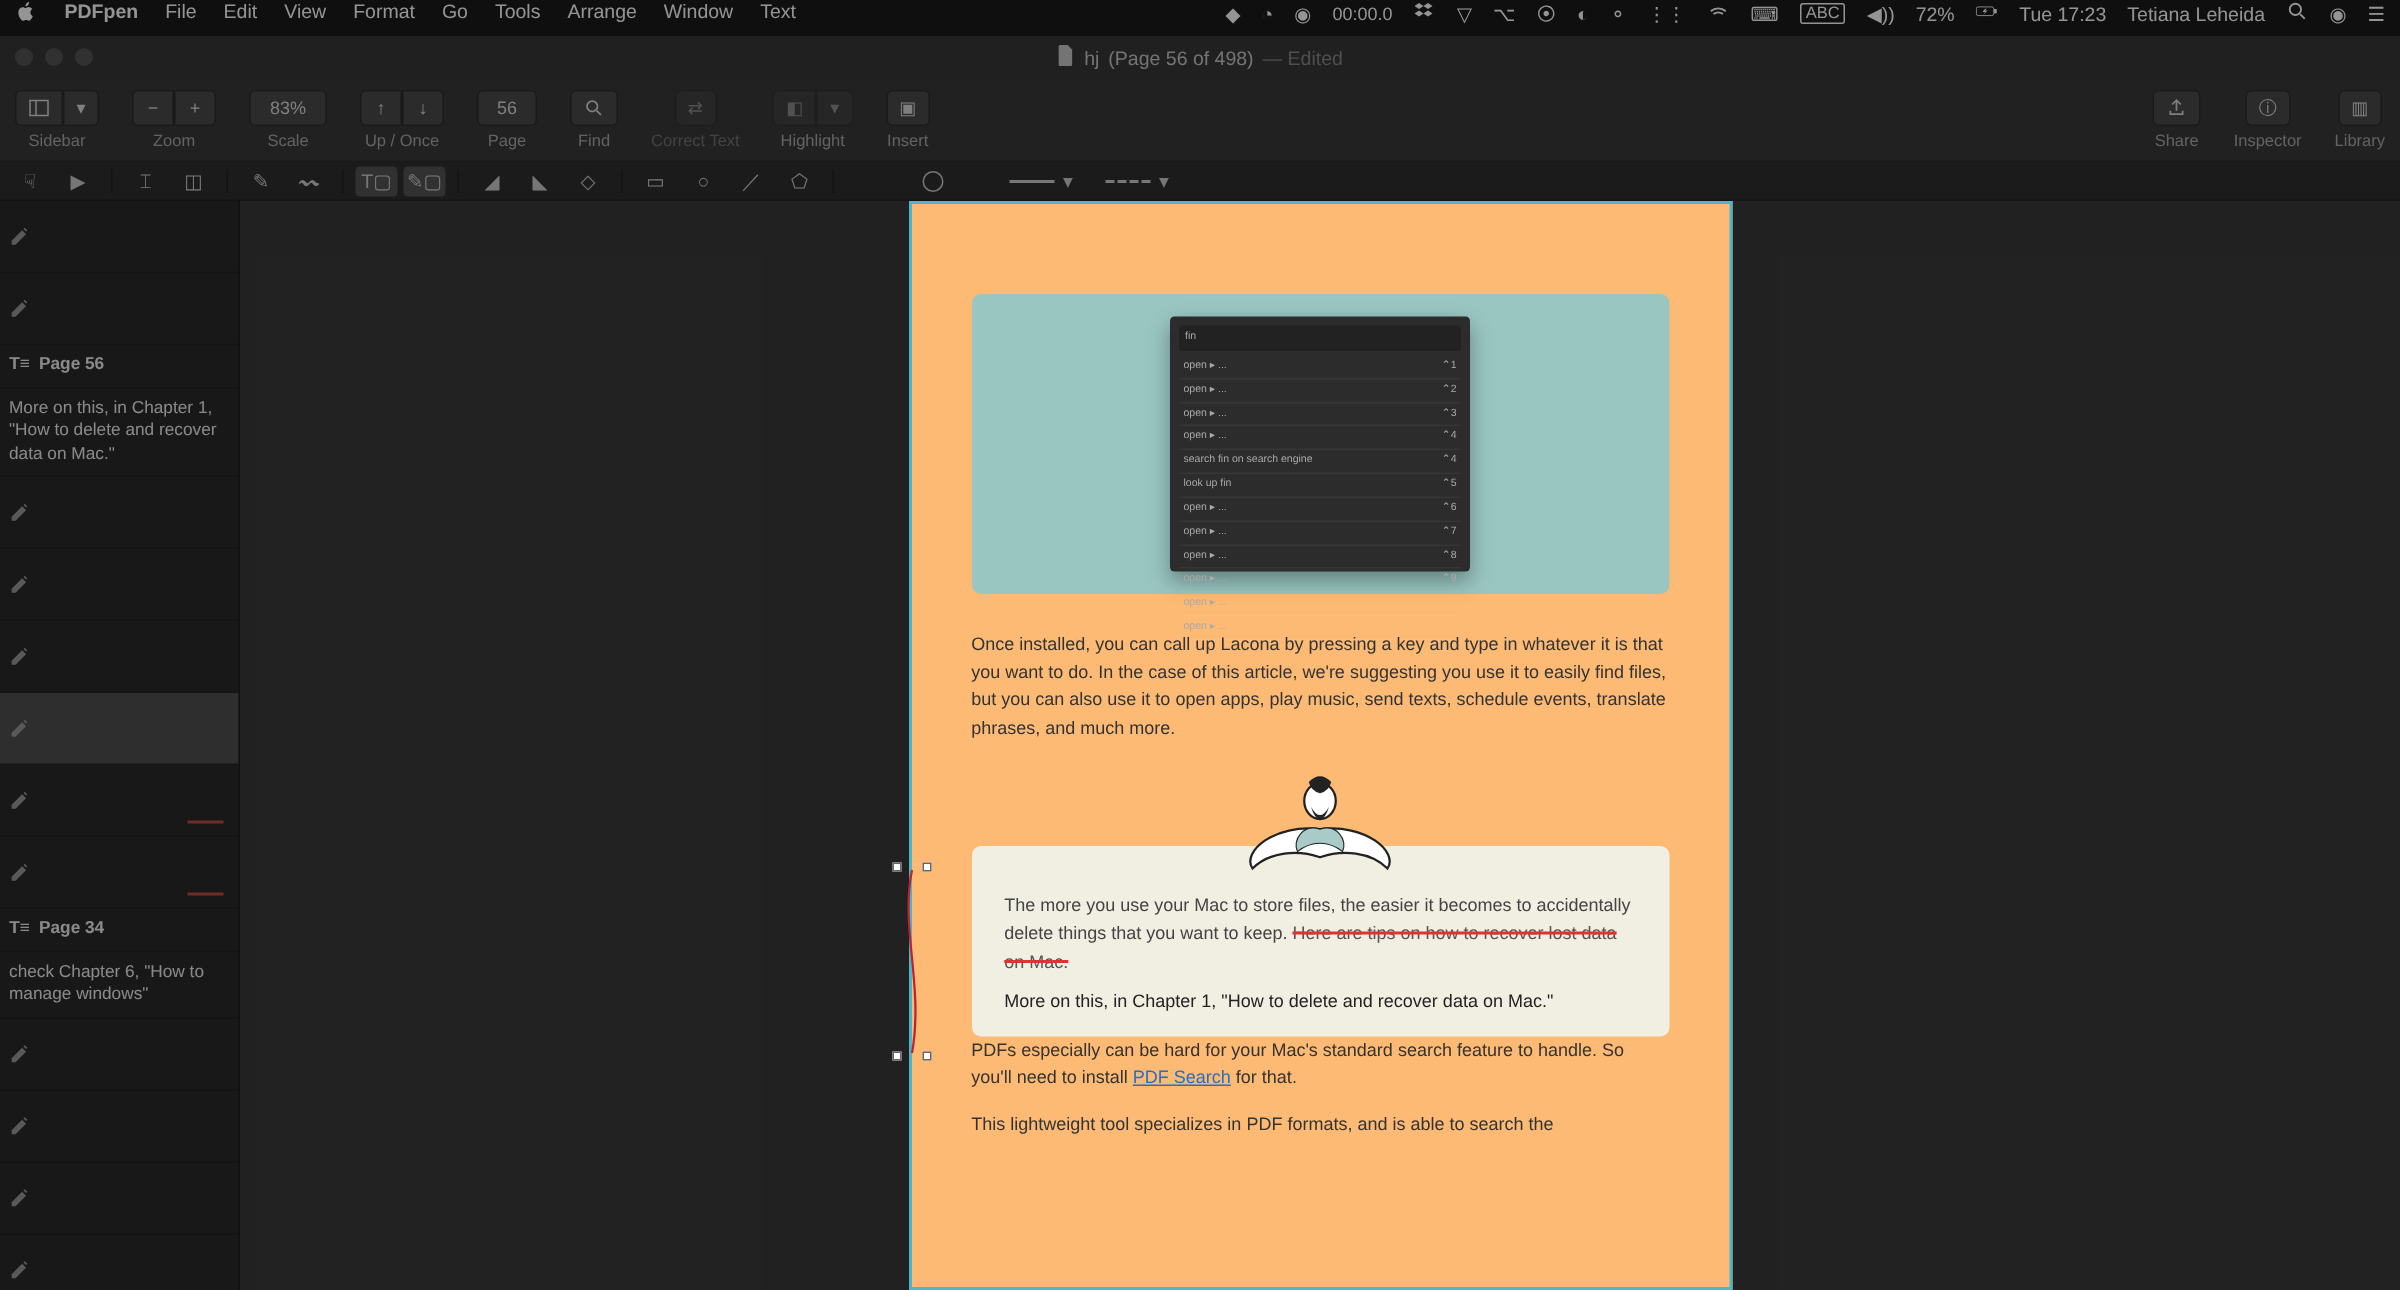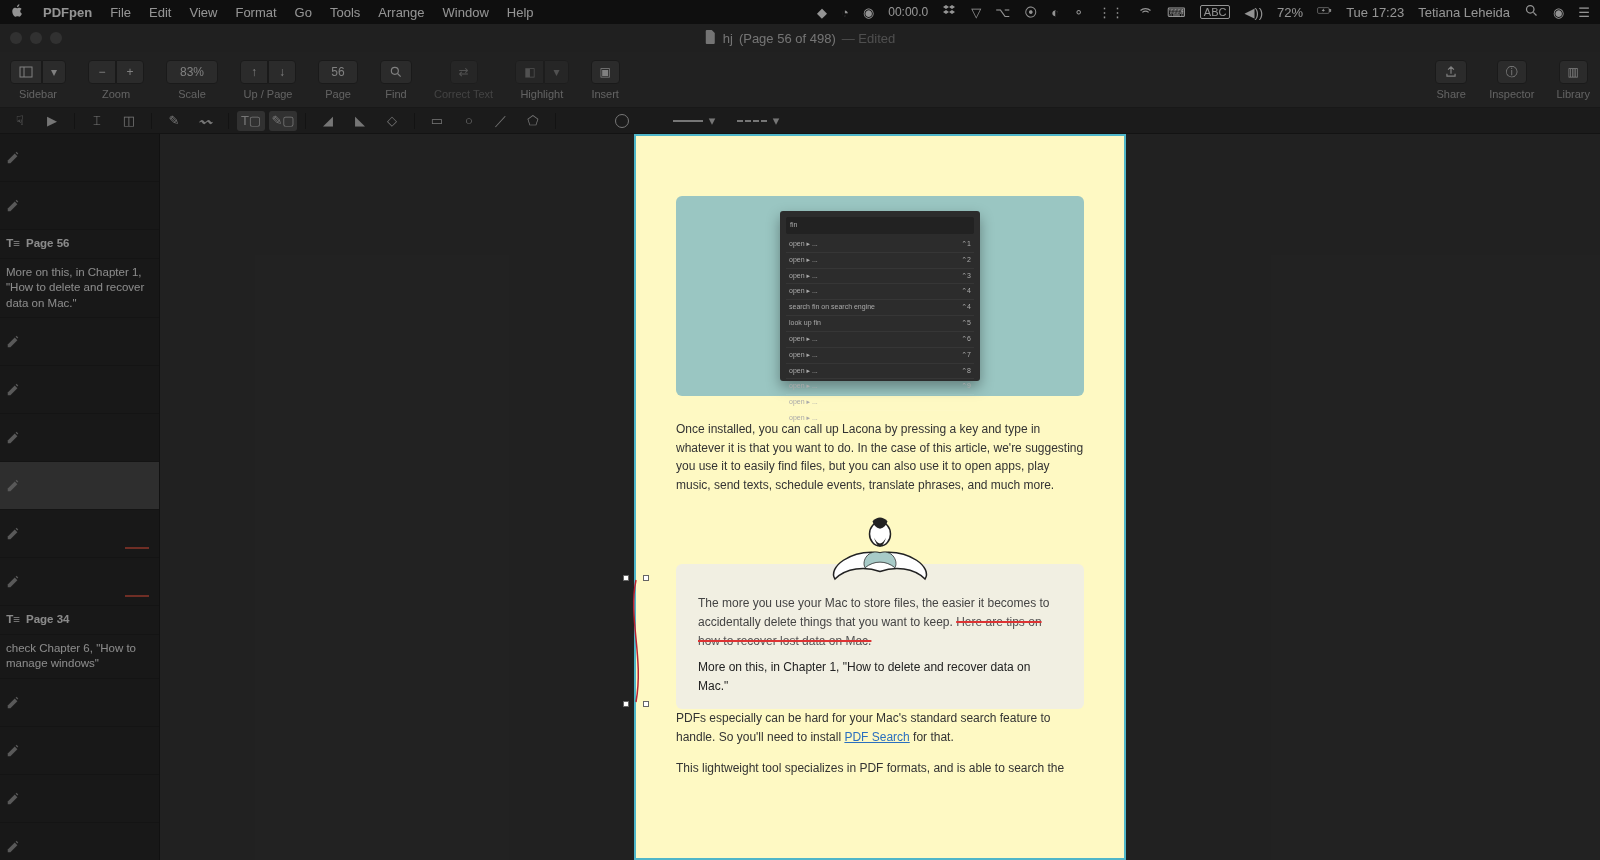--- a/index.html
+++ b/index.html
@@ -18,21 +18,21 @@
   background: rgba(0,0,0,0.42);
   pointer-events: none;
   z-index: 50;
 }
 
 
 .menubar {
   height: 24px;
   background: #1a1a1a;
   display: flex;
-  align-items: center;
+  align-items: flex-start;
   padding: 0 10px;
   color: #fff;
   font-size: 13px;
   gap: 18px;
 }
 .menubar .app-name { font-weight: 700; }
 .menubar .spacer { flex: 1; }
 .menubar .right { display: flex; align-items: center; gap: 14px; font-size: 13px; }
 .menubar .right .sm { font-size: 12px; }
 .menubar svg { width: 15px; height: 15px; }
@@ -123,22 +123,22 @@
 .note-icon { width:14px; height:14px; display:inline-flex; align-items:center; justify-content:center; }
 
 
 .canvas {
   flex: 1;
   background: #3a3a3a;
   display:flex; justify-content:center;
   overflow: hidden;
 }
 .page {
-  width: 492px;
-  background: #fef9c3;
+  width: 549px;
+  background: #fdba74;
   margin-top: 0;
   border: 2px solid #4fb6c9;
   border-top: 2px solid #4fb6c9;
   padding: 60px 40px 20px 40px;
   color: #333;
   font-size: 12px;
   line-height: 1.55;
   position:relative;
   z-index: 100; 
 }
@@ -208,21 +208,21 @@
       </svg></span>
   <span class="app-name">PDFpen</span>
   <span>File</span>
   <span>Edit</span>
   <span>View</span>
   <span>Format</span>
   <span>Go</span>
   <span>Tools</span>
   <span>Arrange</span>
   <span>Window</span>
-  <span>Help</span>
+  <span>Text</span>
   <div class="spacer"></div>
   <div class="right">
     <span>◆</span>
     <span>◔</span>
     <span>◉</span>
     <span class="sm">00:00.0</span>
     <span><svg viewBox="0 0 24 24" fill="#fff">
           <path d="M6 2l6 4-6 4-6-4 6-4zm12 0l6 4-6 4-6-4 6-4zM6 12l6 4-6 4-6-4 6-4zm12 0l6 4-6 4-6-4 6-4z" transform="scale(0.8) translate(2,2)"></path>
         </svg></span>
     <span>▽</span>
@@ -297,21 +297,21 @@
         <div class="tbtn single" style="min-width:52px">83%</div>
       </div>
     <div class="tool-label">Scale</div>
   </div>
 
   <div class="tool-group">
     <div class="tool-btns">
       <div class="tbtn">↑</div>
       <div class="tbtn">↓</div>
     </div>
-    <div class="tool-label">Up / Page</div>
+    <div class="tool-label">Up / Once</div>
   </div>
 
   <div class="tool-group">
     <div class="tool-btns">
         <div class="tbtn single" style="min-width:40px">56</div>
       </div>
     <div class="tool-label">Page</div>
   </div>
 
   <div class="tool-group">

